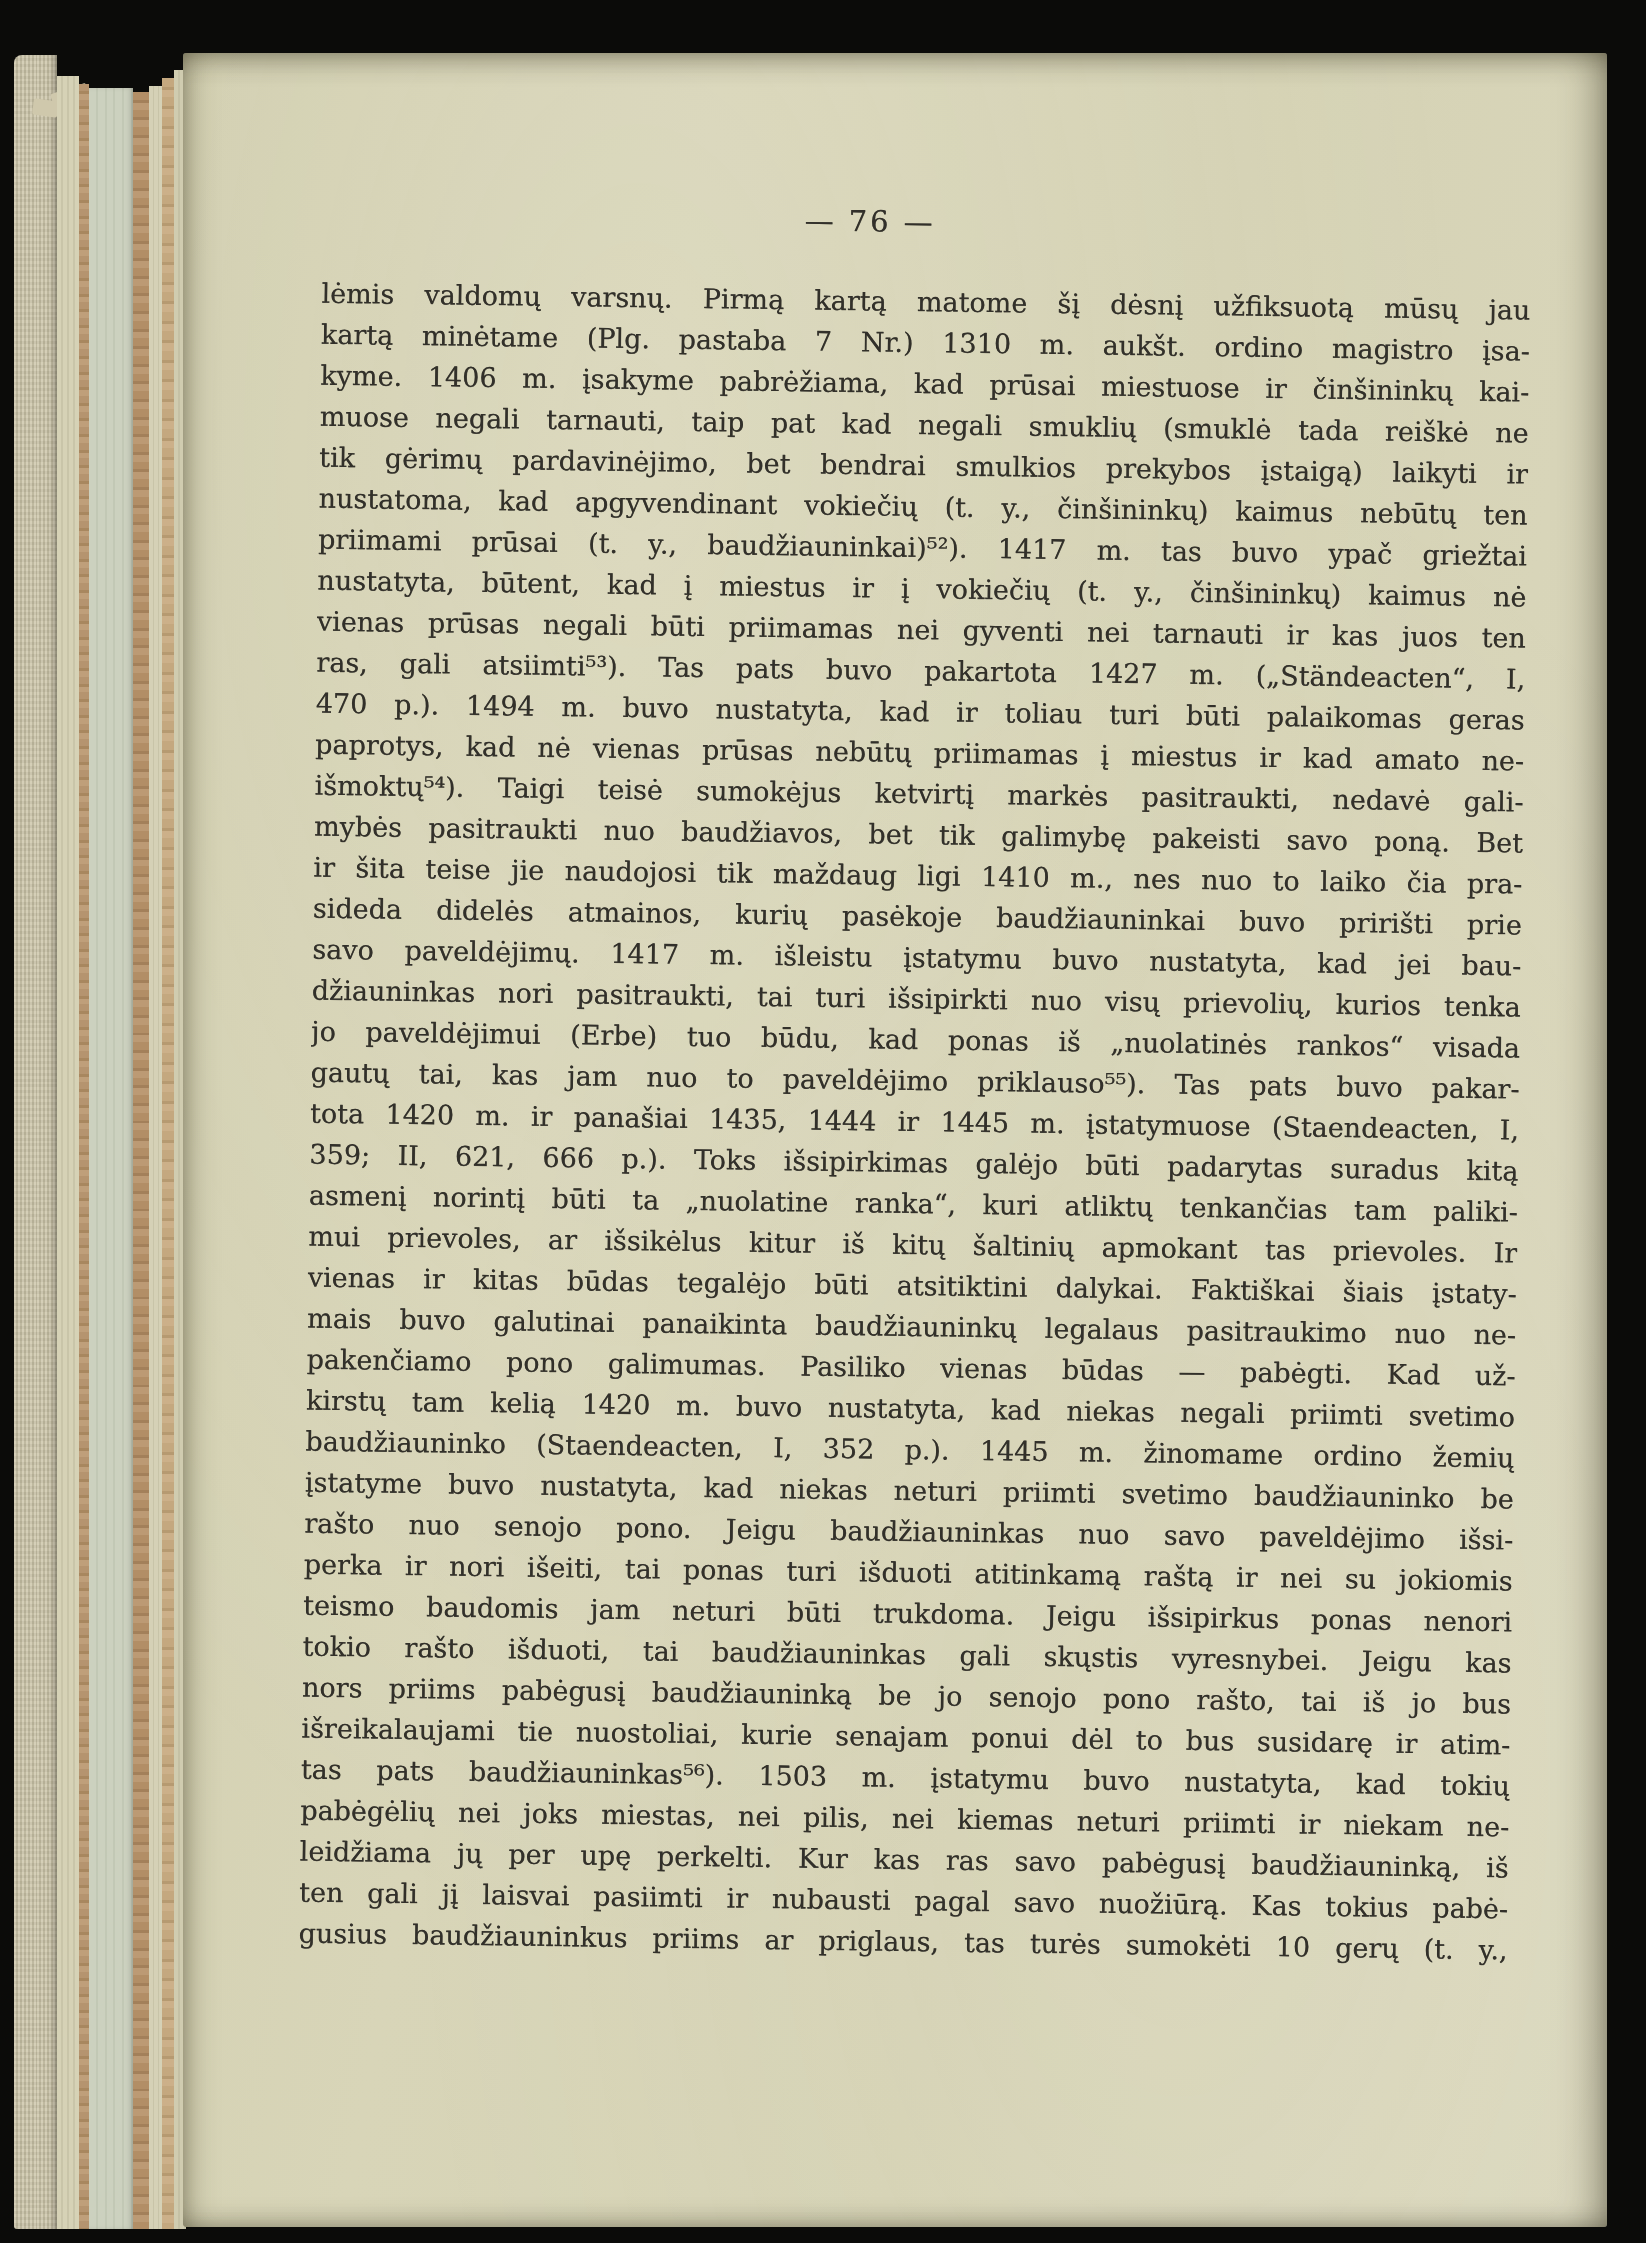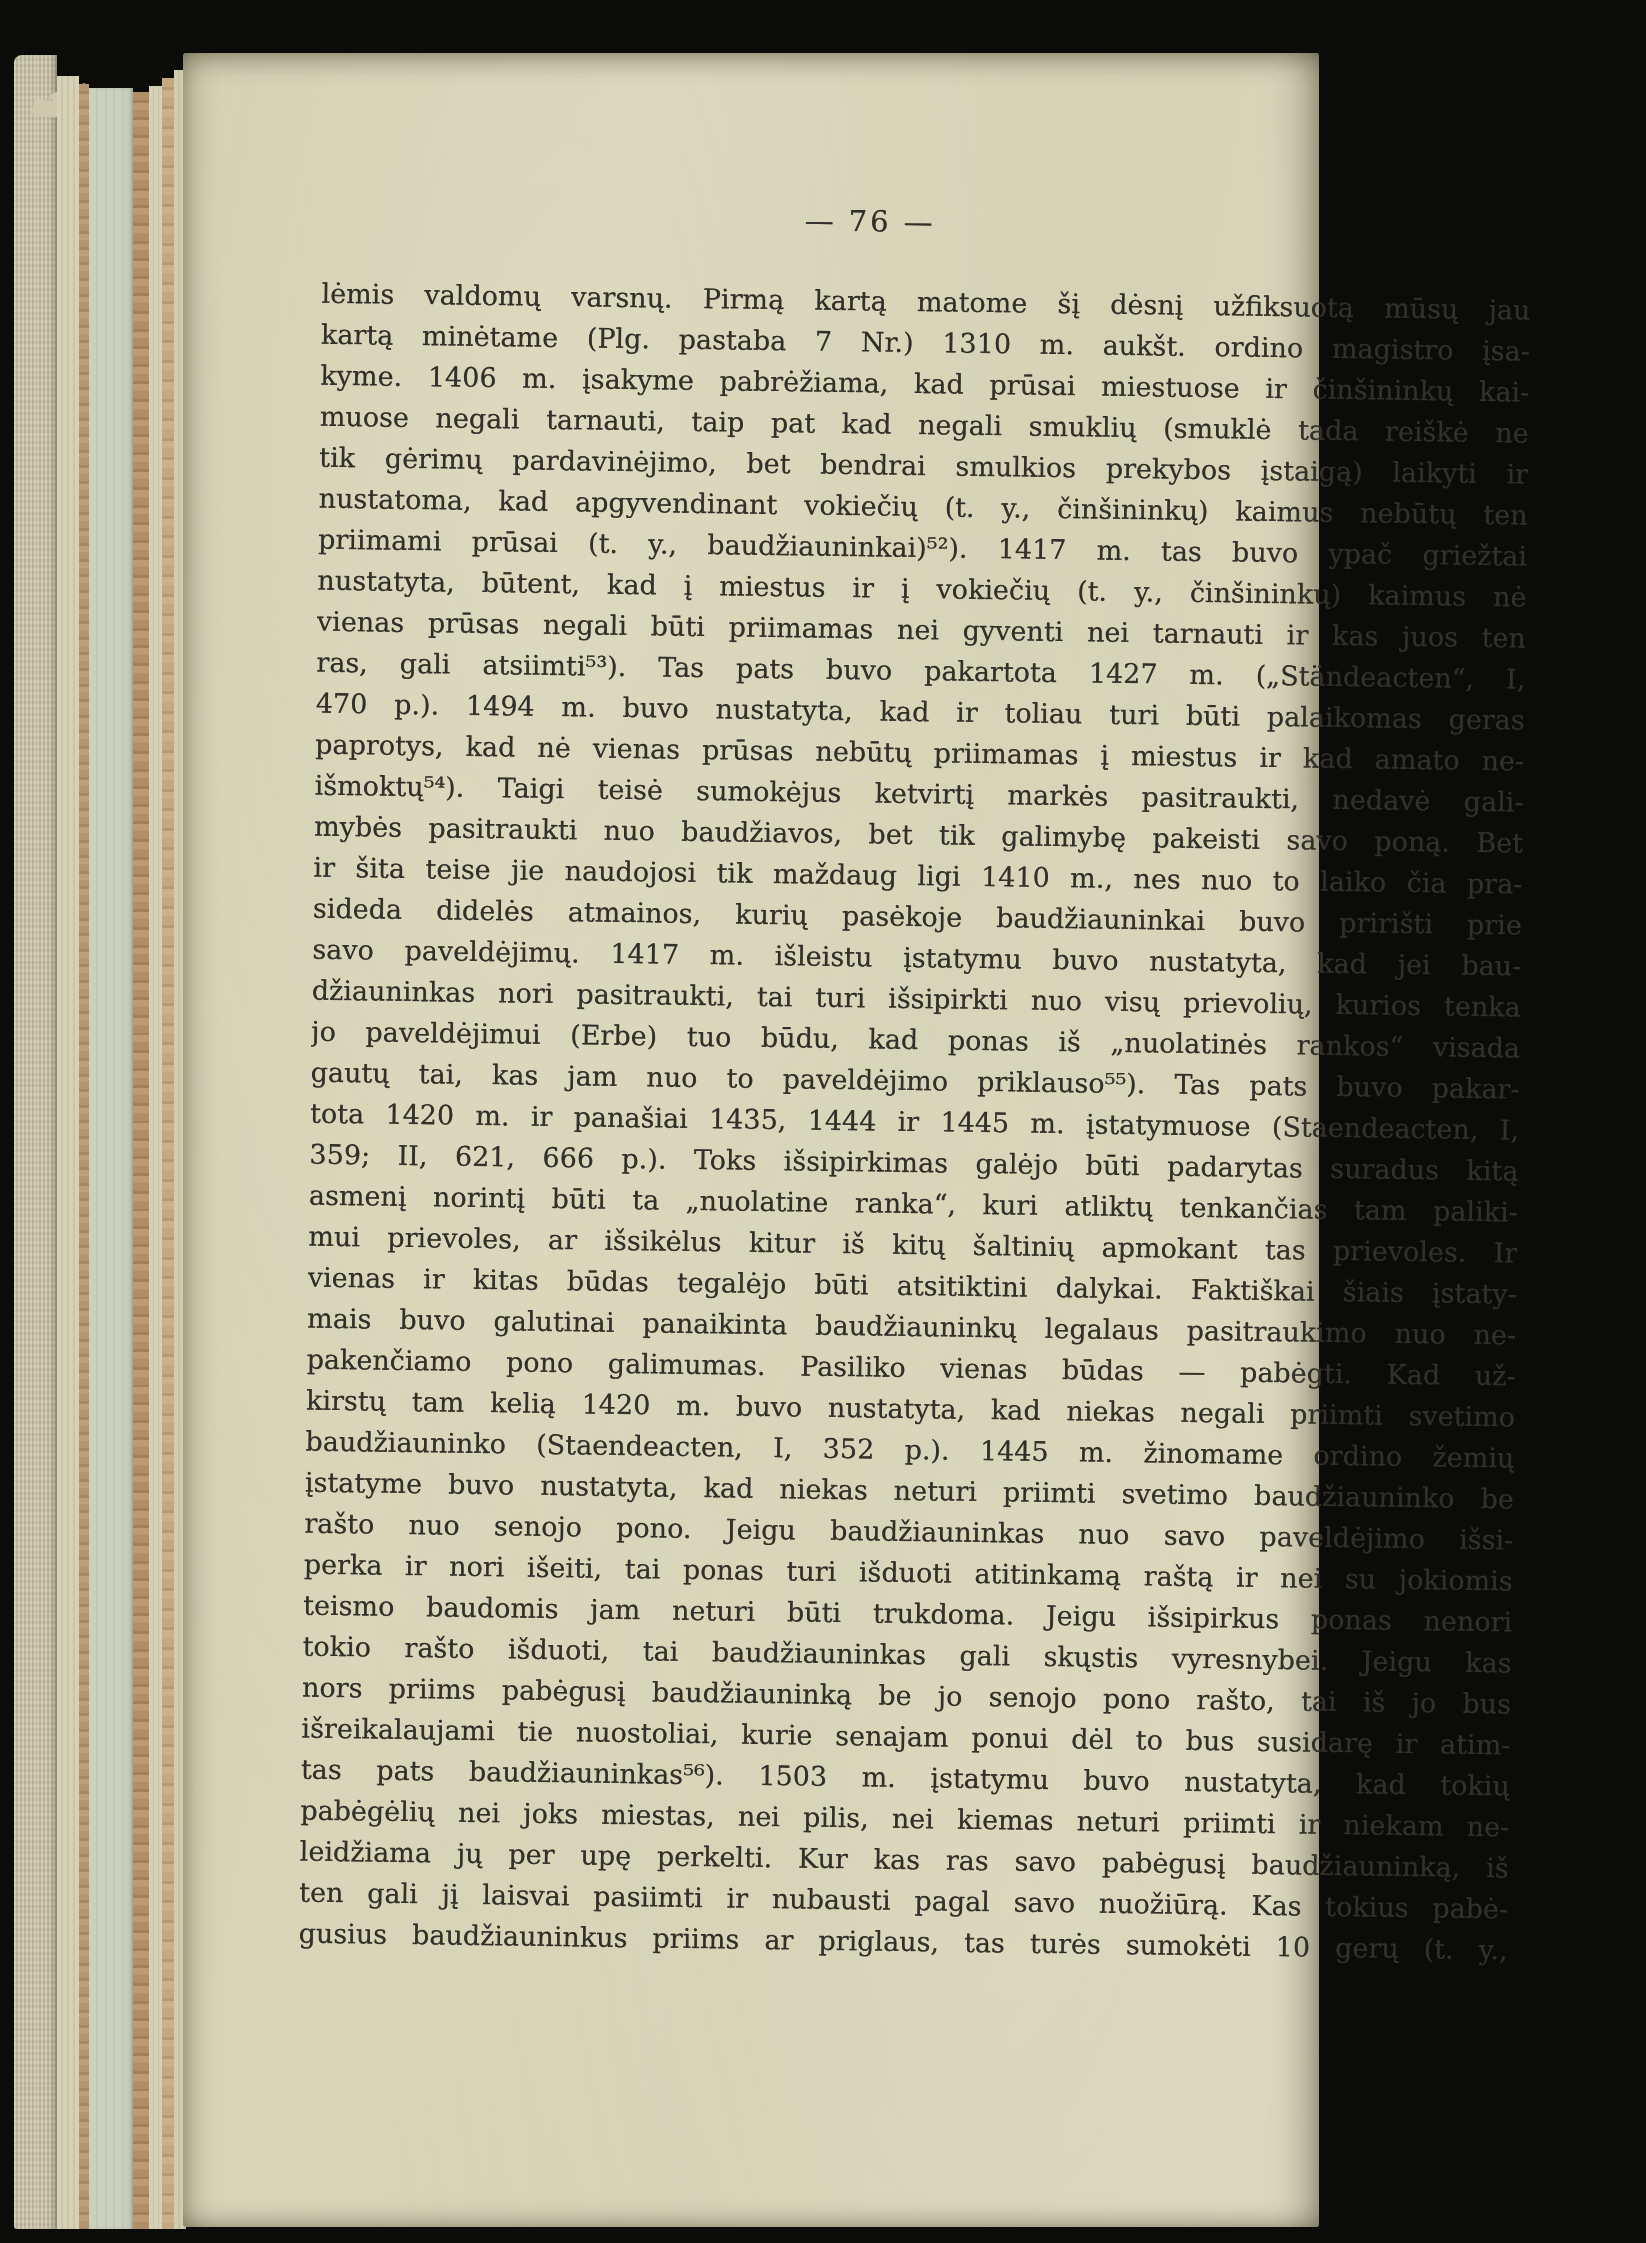--- a/index.html
+++ b/index.html
@@ -42,21 +42,21 @@
     background:repeating-linear-gradient(180deg,#b28e66 0 7.8px,#a3805a 7.8px 10.7px,#bc9a74 10.7px 17.6px);}
   .strip.s5{left:92px;width:13.7px;top:86px;
     background:repeating-linear-gradient(90deg,#d5d1b6 0 3.9px,#c8c4a8 3.9px 4.9px);}
   .strip.s6{left:105px;width:11.7px;top:78px;
     background:repeating-linear-gradient(180deg,#c4a87f 0 8.8px,#b69a71 8.8px 11.7px,#ccb089 11.7px 19.5px);}
   .strip.s7{left:117px;width:11.7px;top:70px;
     background:repeating-linear-gradient(90deg,#d0ccb0 0 3.9px,#c5c1a5 3.9px 5.9px);}
 
   
   .page{
-    position:absolute;left:183px;top:53px;width:1136px;bottom:15.6px;
+    position:absolute;left:183px;top:53px;width:1424px;bottom:15.6px;
     background:
       radial-gradient(ellipse at 32% 18%, rgba(255,255,248,.10), transparent 60%),
       radial-gradient(ellipse at 70% 80%, rgba(255,255,244,.08), transparent 55%),
       linear-gradient(100deg,#d2cfb0 0%,#d8d5b8 30%,#d5d2b4 60%,#dbd8be 100%);
     box-shadow:
       inset 19.5px 0 33px -19.5px rgba(60,55,30,.55),
       inset -27px 0 43px -21.5px rgba(40,35,18,.5),
       inset 0 21.5px 31px -21.5px rgba(40,35,18,.45),
       inset 0 -17.6px 27px -19.5px rgba(40,35,18,.35);
     border-radius:2.9px;

